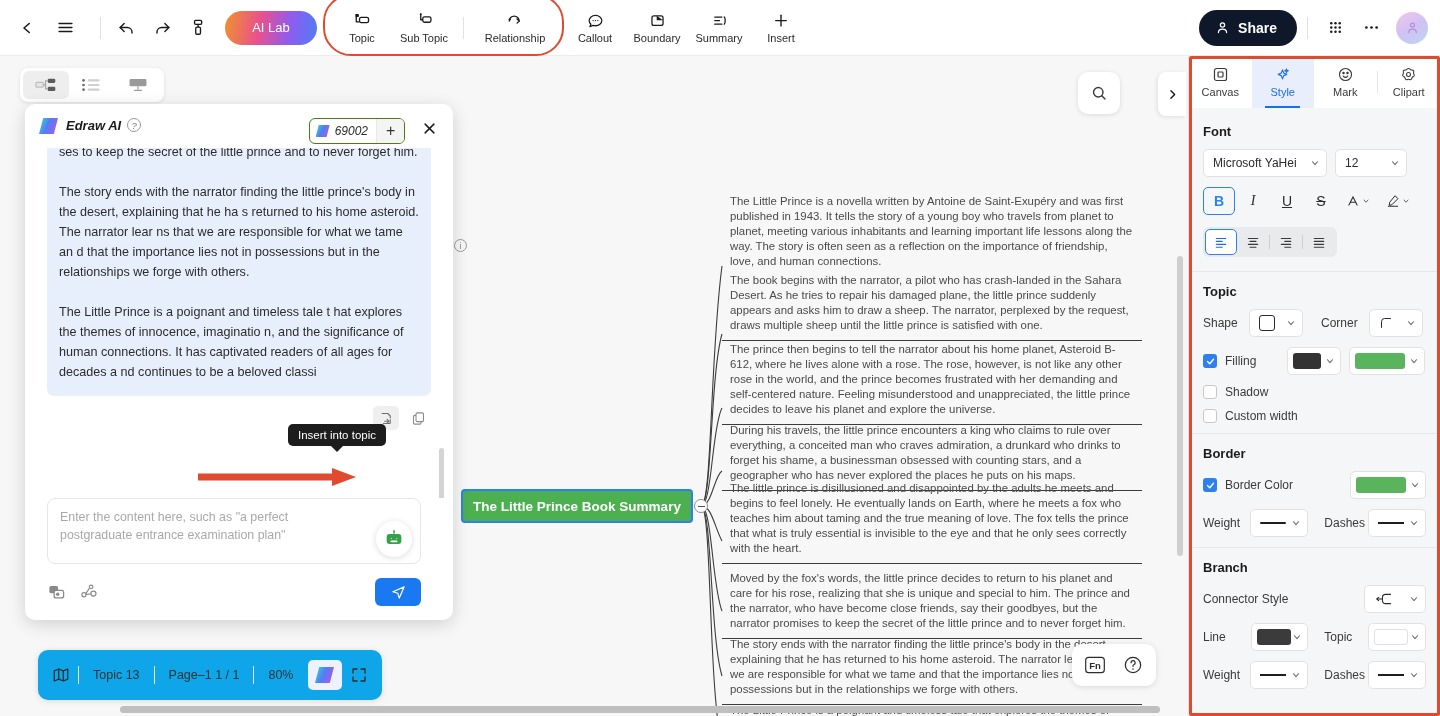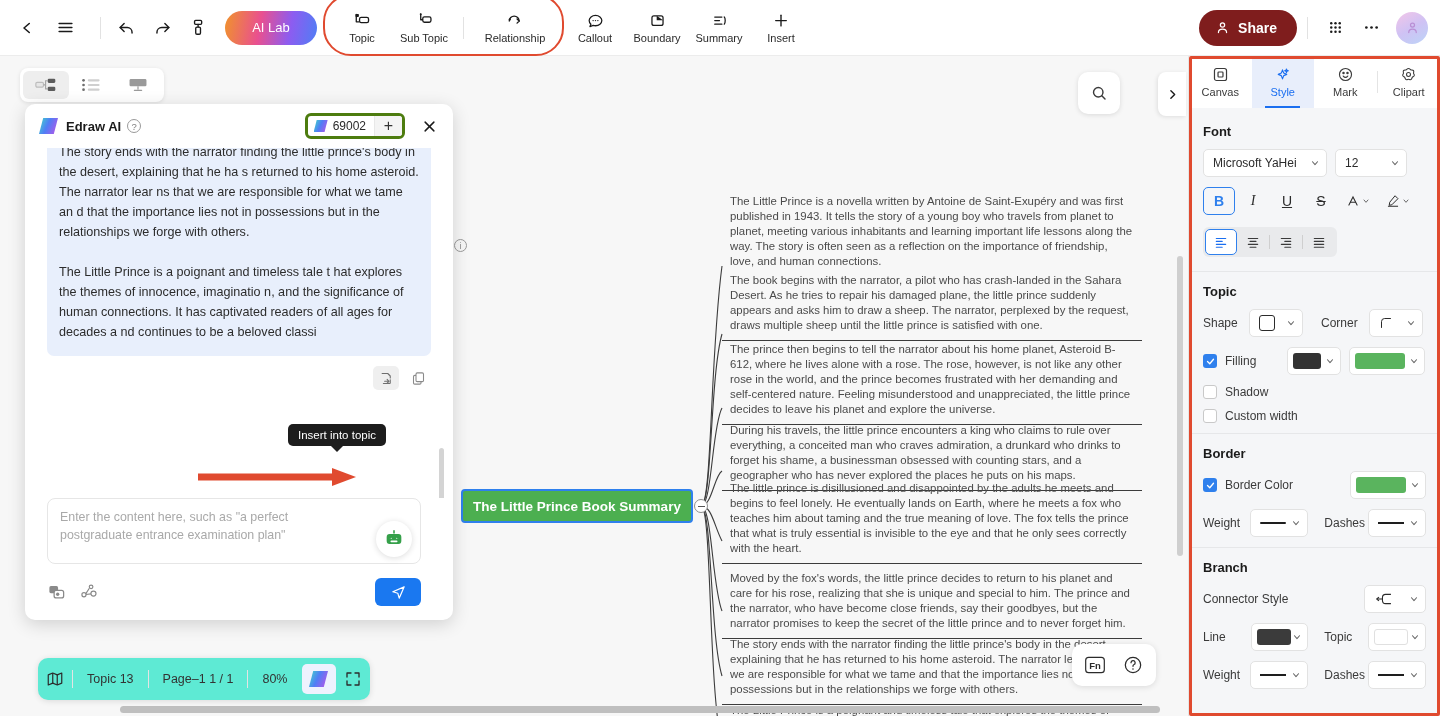--- a/index.html
+++ b/index.html
@@ -42,21 +42,21 @@
   .tb-group { display: flex; align-items: center; margin-left: 14px; position: relative; }
   .tb-cmd {
     width: 62px; height: 48px; display: flex; flex-direction: column; align-items: center;
     justify-content: center; gap: 2px; cursor: pointer; border-radius: 6px; flex: none;
   }
   .tb-cmd .lbl { font-size: 11px; color: #2a2a2a; white-space: nowrap; }
   .tb-cmd svg { display: block; }
 
   .tb-right { margin-left: auto; display: flex; align-items: center; padding-right: 12px; gap: 2px; }
   .share-btn {
-    background: #7f1d1d; color: #fff; height: 36px; border-radius: 18px; padding: 0 20px 0 16px;
+    background: #0f172a; color: #fff; height: 36px; border-radius: 18px; padding: 0 20px 0 16px;
     display: flex; align-items: center; gap: 8px; font-size: 14px; font-weight: 600; cursor: pointer;
   }
   .avatar {
     width: 32px; height: 32px; border-radius: 50%; margin-left: 6px; cursor: pointer;
     background: linear-gradient(150deg,#f3c6e8 0%,#cfc2f4 50%,#bcd4f7 100%);
     display: flex; align-items: center; justify-content: center;
   }
 
   
   .canvas {
@@ -115,22 +115,22 @@
     position: absolute; right: 5px; top: 200px; width: 6px; height: 300px;
     background: #cfcfcf; border-radius: 3px; cursor: pointer; z-index: 5;
   }
   .hscroll {
     position: absolute; left: 120px; bottom: 3px; width: 1040px; height: 7px;
     background: #bfbfbf; border-radius: 4px; cursor: pointer; z-index: 5;
   }
 
   
   .statusbar {
-    position: absolute; left: 38px; bottom: 16px; height: 42px; background: #5eead4;
-    border-radius: 10px; display: flex; align-items: center; padding: 0 0;
+    position: absolute; left: 38px; bottom: 16px; height: 50px; background: #0ea5e9;
+    border-radius: 10px; display: flex; align-items: center; padding: 0 6px;
     box-shadow: 0 1px 6px rgba(0,0,0,.12); z-index: 8;
   }
   .sb-item {
     padding: 0 14px; font-size: 12.5px; color: #333; cursor: pointer; height: 30px;
     display: flex; align-items: center; border-radius: 5px; white-space: nowrap;
   }
   .sb-sep { width: 1px; height: 18px; background: #e4e4e4; }
   .sb-icon { width: 34px; justify-content: center; padding: 0; }
   .sb-ai { background: #eef2fe; }
 
@@ -143,33 +143,33 @@
     width: 34px; height: 32px; display: flex; align-items: center; justify-content: center;
     border-radius: 6px; cursor: pointer;
   }
 
   
   .ai-panel {
     position: absolute; left: 25px; top: 104px; width: 428px; height: 516px;
     background: #ffffff; border-radius: 10px; box-shadow: 0 4px 18px rgba(0,0,0,.16);
     z-index: 20; display: flex; flex-direction: column; overflow: hidden;
   }
-  .ai-head { height: 44px; display: flex; align-items: center; padding: 14px 14px; flex: none; }
+  .ai-head { height: 44px; display: flex; align-items: flex-start; padding: 14px 14px; flex: none; font-style: italic; }
   .ai-logo {
     width: 19px; height: 16px; margin-right: 8px;
     background: linear-gradient(115deg,#3fd9c8 0%,#4f7ef5 45%,#c152e8 100%);
     clip-path: polygon(22% 0,100% 0,78% 100%,0 100%);
   }
   .ai-name { font-size: 13px; color: #1b1b1b; font-weight: 600; }
   .q-circle {
     width: 14px; height: 14px; border-radius: 50%; border: 1px solid #9a9a9a; color: #7d7d7d;
     font-size: 9.5px; display: flex; align-items: center; justify-content: center; margin-left: 6px; cursor: pointer;
   }
   .credits {
-    margin-left: auto; display: flex; align-items: center; border: 3px solid #4d7c0f;
+    margin-left: auto; display: flex; align-items: center; border: 1px solid #4d7c0f;
     border-radius: 6px; height: 26px; overflow: hidden; cursor: pointer;
   }
   .credits .cnum { font-size: 12px; color: #2b2b2b; padding: 0 8px 0 6px; display: flex; align-items: center; gap: 5px; }
   .credits .cplus {
     width: 28px; height: 100%; display: flex; align-items: center; justify-content: center;
     background: #f4f4f4; border-left: 1px solid #e8e8e8; font-size: 16px; color: #333;
   }
   .ai-close { margin-left: 14px; cursor: pointer; width: 20px; height: 20px; display: flex; align-items: center; justify-content: center; }
 
   .ai-body { flex: 1; position: relative; overflow: hidden; padding: 0 22px; }
@@ -552,20 +552,21 @@
       <div class="ai-close">
         <svg width="15" height="15" viewBox="0 0 24 24" fill="none" stroke="#1a1a1a" stroke-width="2.3" stroke-linecap="round">
             <line x1="5" y1="5" x2="19" y2="19"></line>
             <line x1="19" y1="5" x2="5" y2="19"></line>
           </svg>
       </div>
     </div>
 
     <div class="ai-body">
       <div class="bubble">
+        <p>ses to keep the secret of the little prince and to never forget him.</p>
         <p>The story ends with the narrator finding the little prince's body in the desert, explaining that he ha s returned to his home asteroid. The narrator lear ns that we are responsible for what we tame an d that the importance lies not in possessions but in the relationships we forge with others.</p>
         <p>The Little Prince is a poignant and timeless tale t hat explores the themes of innocence, imaginatio n, and the significance of human connections. It has captivated readers of all ages for decades a nd continues to be a beloved classi</p>
       </div>
       <div class="msg-actions">
         <div class="msg-act on">
           <svg width="15" height="15" viewBox="0 0 24 24" fill="none" stroke="#6e6e6e" stroke-width="1.7" stroke-linecap="round" stroke-linejoin="round">
               <path d="M5 4h9l4 4v3"></path>
               <path d="M18 14v5a1 1 0 0 1-1 1H7"></path>
               <path d="M9 16.5h7M13 13.5l3 3-3 3"></path>
             </svg>

